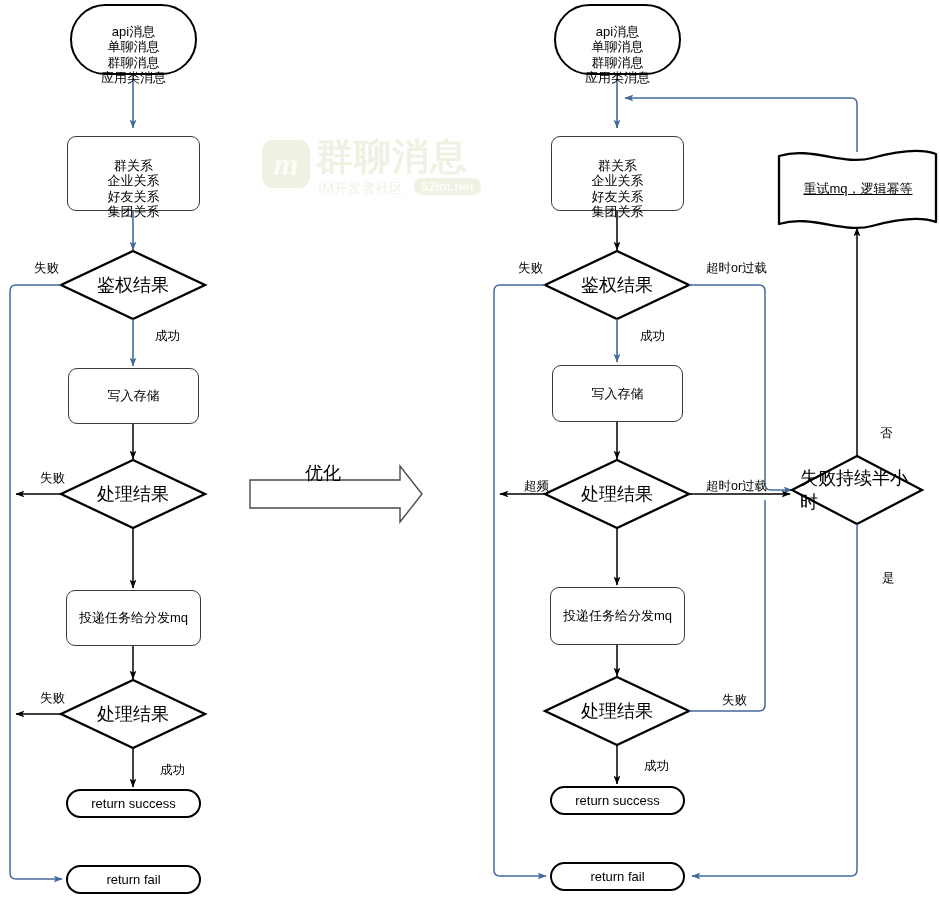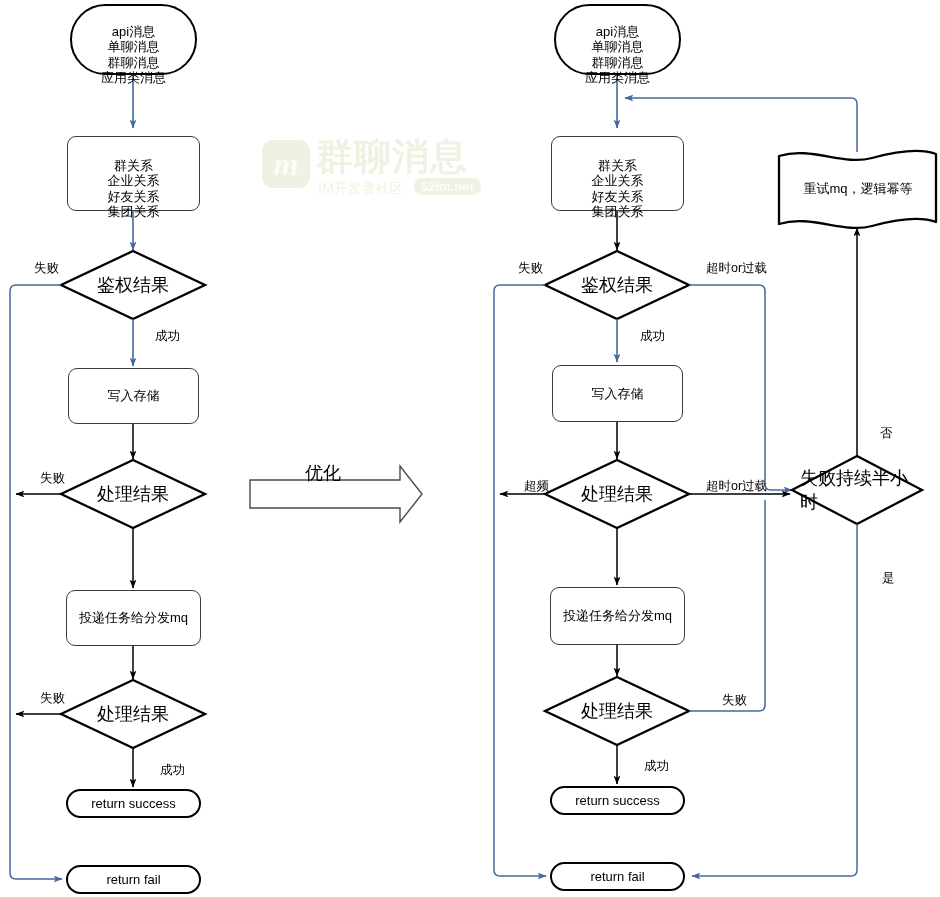--- a/index.html
+++ b/index.html
@@ -56,20 +56,21 @@
   }
   
   .doclabel{
     position:absolute;
     display:flex;
     align-items:center;
     justify-content:center;
     font-size:13px;
     z-index:4;
     background:transparent;
+    text-decoration:underline;
   }
   .edgelabel{
     position:absolute;
     font-size:12.5px;
     color:#000;
     z-index:5;
     white-space:nowrap;
     background:transparent;
     margin-left:12px;
   }

